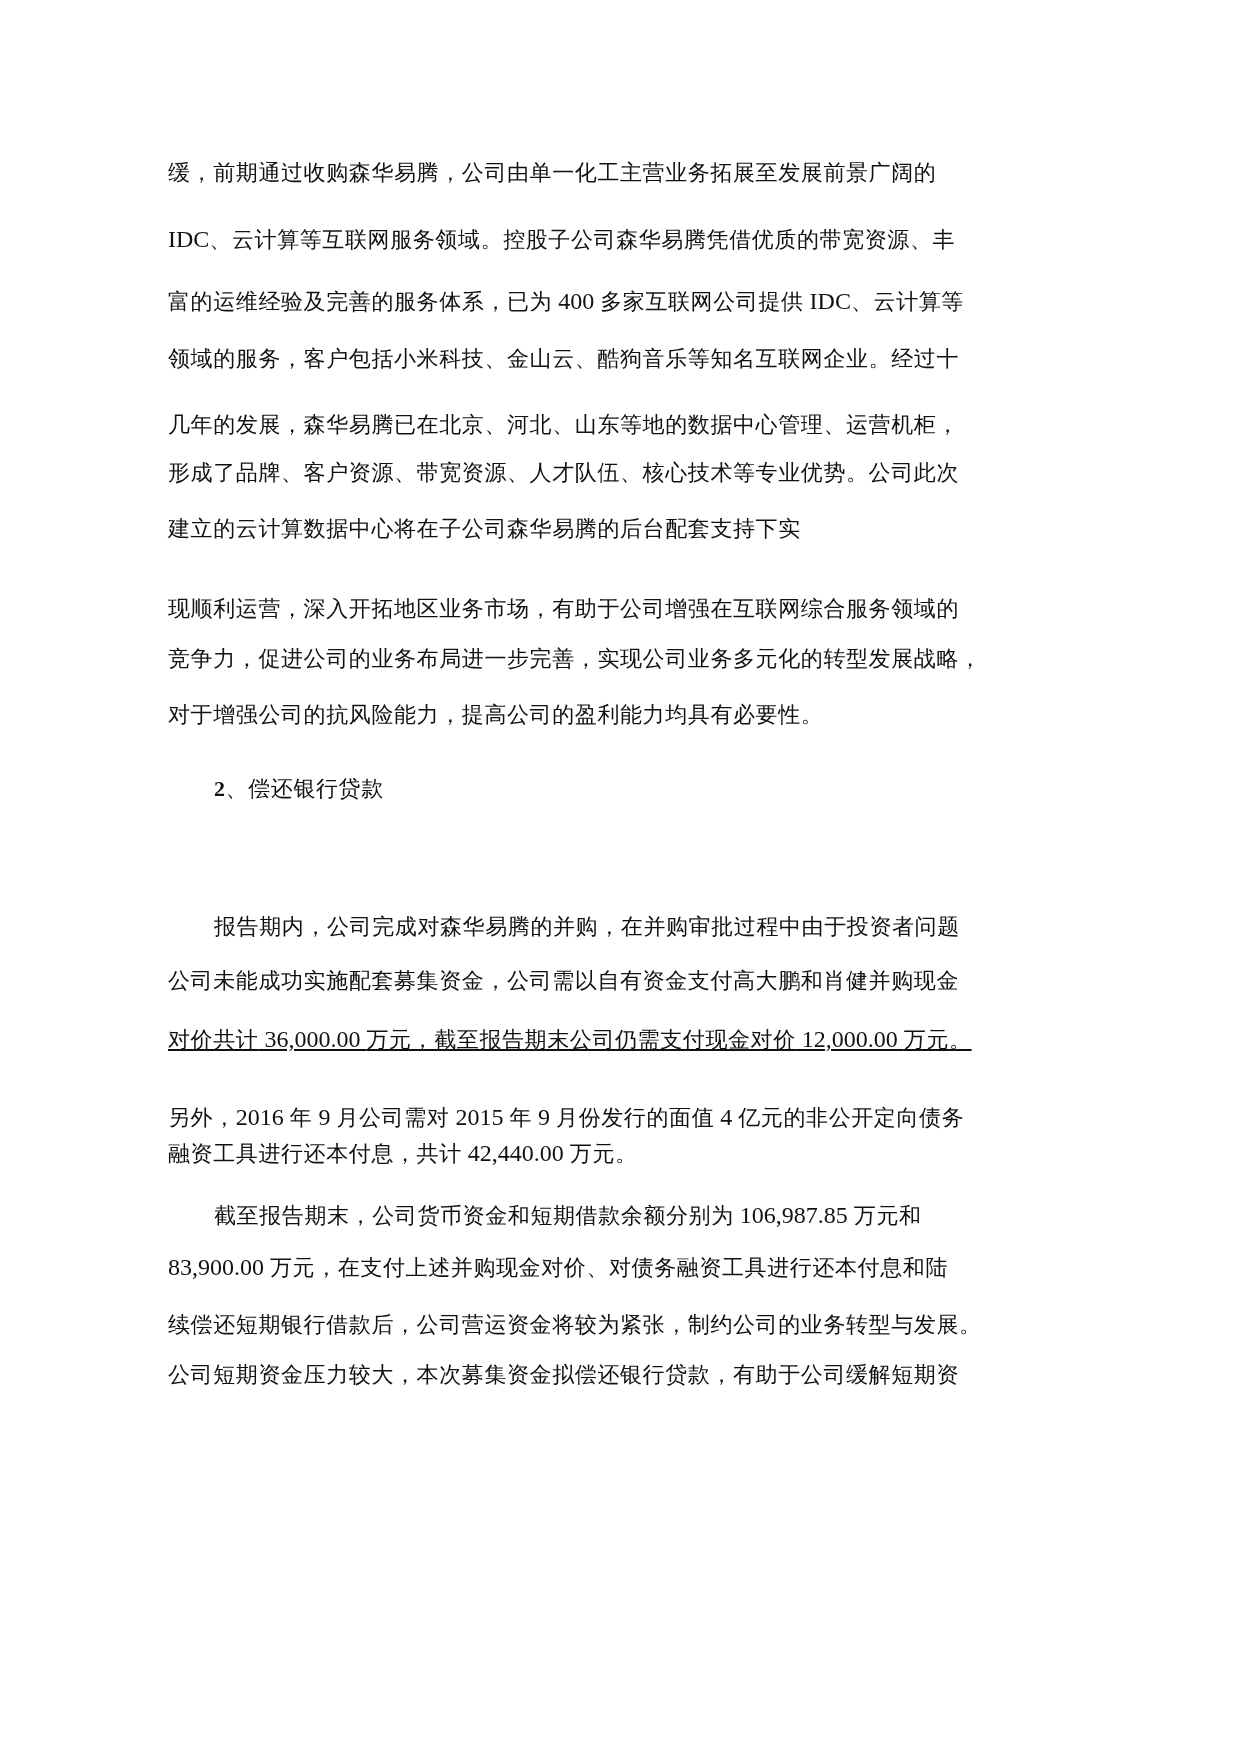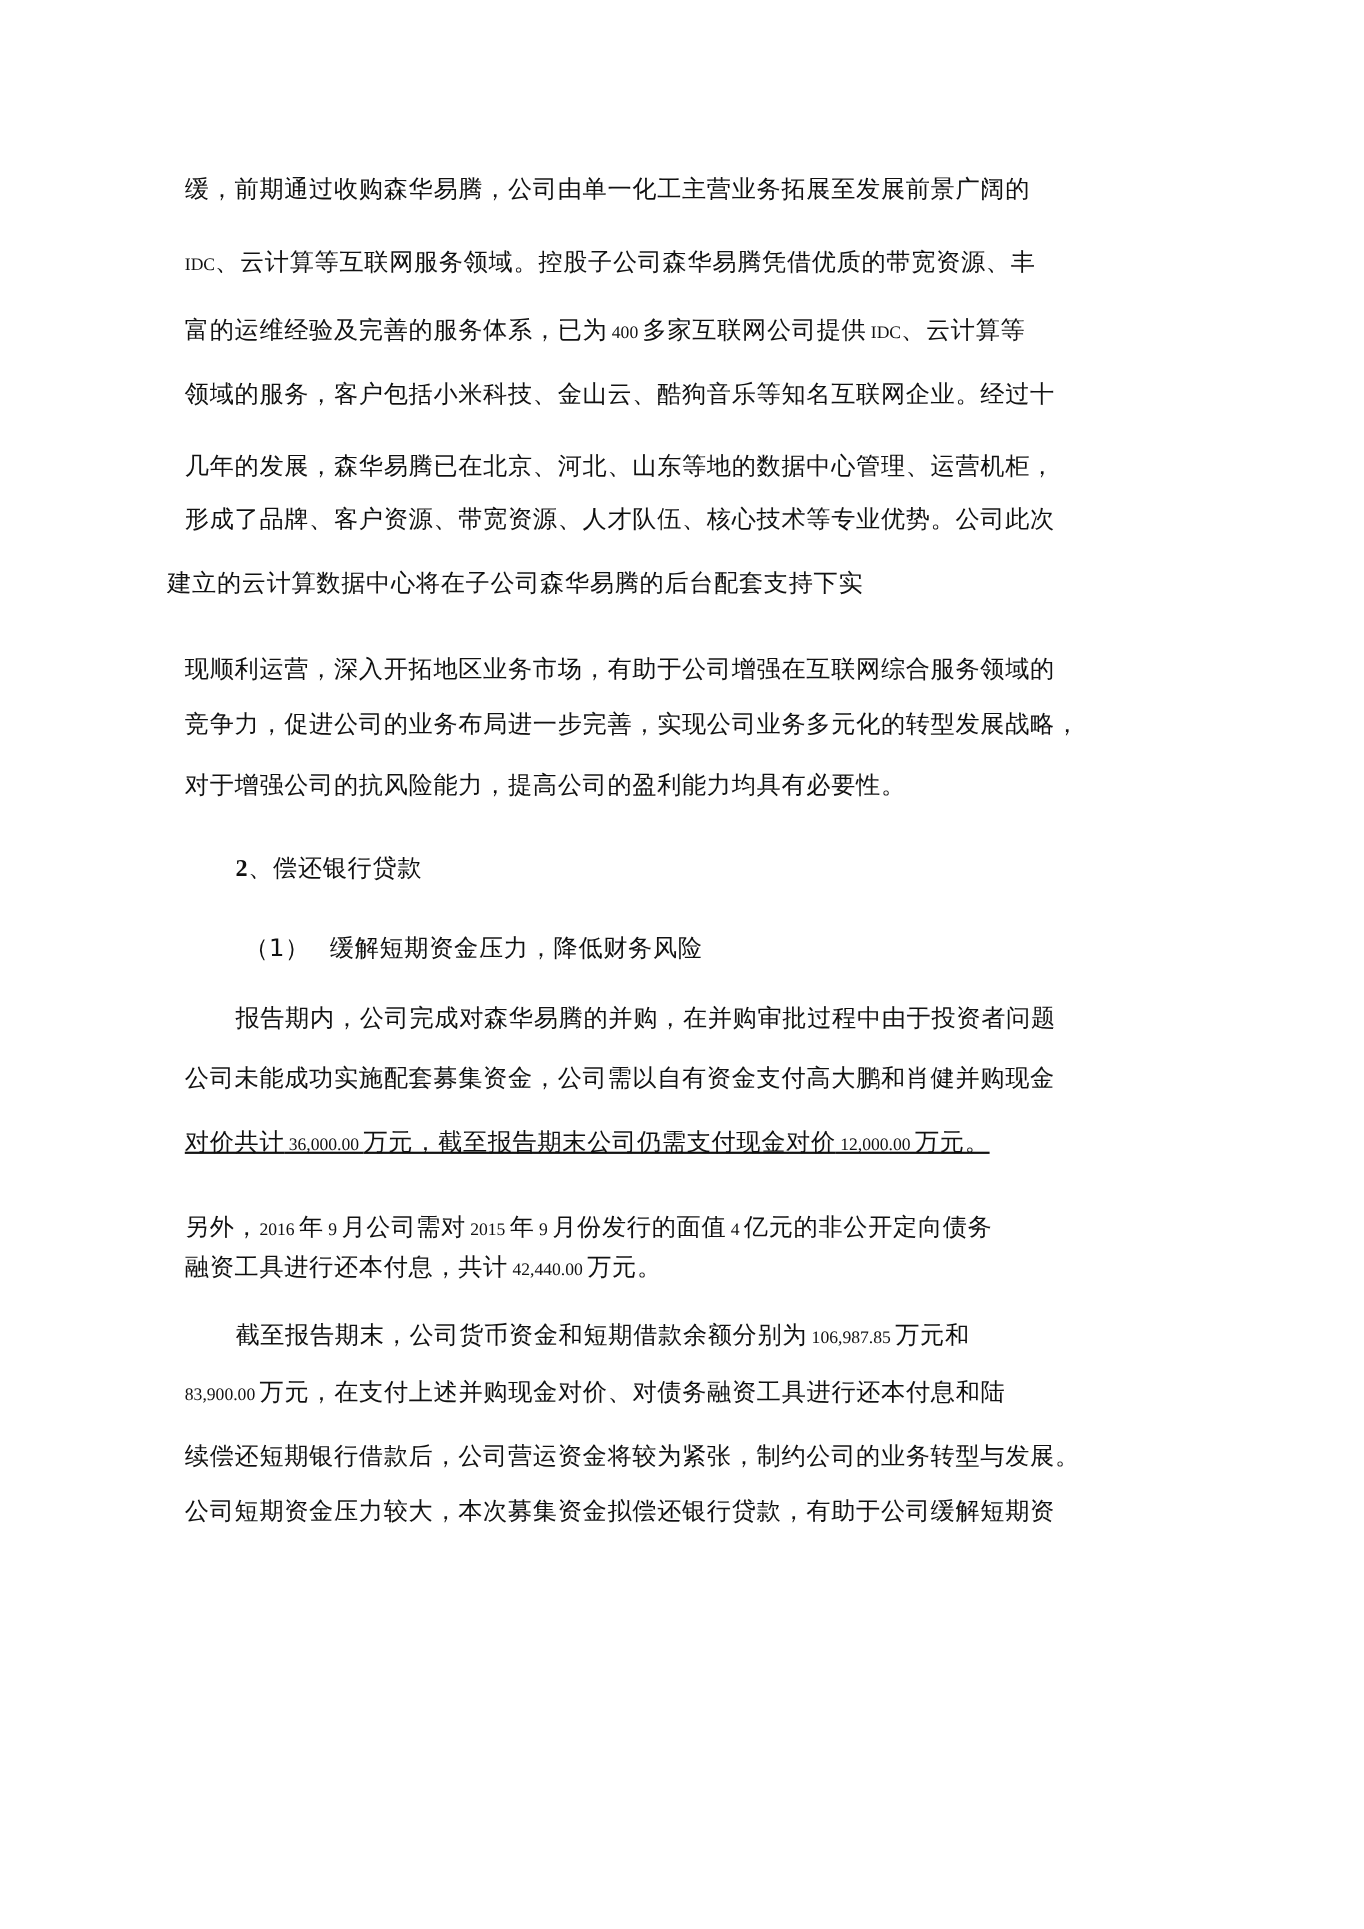--- a/index.html
+++ b/index.html
@@ -1,45 +1,42 @@
 <!DOCTYPE html>
 <html><head>
 <meta charset="utf-8">
 <style>
   html, body { margin: 0; padding: 0; background: #ffffff; }
   body { width: 1240px; height: 1754px; position: relative; overflow: hidden;
          font-family: "DejaVu Sans", "Liberation Sans", sans-serif; color: #111111; }
   .page { position: absolute; left: 0; top: 0; width: 1092px; height: 1754px; }
   .line { position: absolute; left: 168px; font-size: 22px; line-height: 30px;
           white-space: nowrap; letter-spacing: 0.6px; }
-  .line .num { font-family: "Liberation Serif", "DejaVu Serif", serif; font-size: 16px; letter-spacing: 0; }
+  .line .num { font-family: "Liberation Serif", "DejaVu Serif", serif; font-size: 24px; letter-spacing: 0; }
   .heading { font-weight: normal; }
   .bold-num { font-family: "Liberation Serif", serif; font-weight: bold; }
 </style>
 </head>
 <body>
 
 <div class="page">
   <div id="body-lines">
       <div class="line" style="top: 158px; left: 168px;"><span>缓，前期通过收购森华易腾，公司由单一化工主营业务拓展至发展前景广阔的</span></div>
       <div class="line" style="top: 224px; left: 168px;"><span class="num">IDC</span><span>、云计算等互联网服务领域。控股子公司森华易腾凭借优质的带宽资源、丰</span></div>
       <div class="line" style="top: 286px; left: 168px;"><span>富的运维经验及完善的服务体系，已为</span><span class="num"> 400 </span><span>多家互联网公司提供</span><span class="num"> IDC</span><span>、云计算等</span></div>
       <div class="line" style="top: 344px; left: 168px; text-align: center;"><span>领域的服务，客户包括小米科技、金山云、酷狗音乐等知名互联网企业。经过十</span></div>
       <div class="line" style="top: 410px; left: 168px; text-align: right;"><span>几年的发展，森华易腾已在北京、河北、山东等地的数据中心管理、运营机柜，</span></div>
       <div class="line" style="top: 458px; left: 168px;"><span>形成了品牌、客户资源、带宽资源、人才队伍、核心技术等专业优势。公司此次</span></div>
-      <div class="line" style="top: 516px; left: 152px;"><span>建立的云计算数据中心将在子公司森华易腾的后台配套支持下实</span></div>
+      <div class="line" style="top: 516px; left: 168px; font-family: Liberation Mono, monospace;"><span>建立的云计算数据中心将在子公司森华易腾的后台配套支持下实</span></div>
       <div class="line" style="top: 594px; left: 168px;"><span>现顺利运营，深入开拓地区业务市场，有助于公司增强在互联网综合服务领域的</span></div>
       <div class="line" style="top: 644px; left: 168px;"><span>竞争力，促进公司的业务布局进一步完善，实现公司业务多元化的转型发展战略，</span></div>
       <div class="line" style="top: 700px; left: 168px;"><span>对于增强公司的抗风险能力，提高公司的盈利能力均具有必要性。</span></div>
     </div>
   <div class="line heading" id="sec-heading" style="top: 774px; left: 214px;">
     <span class="bold-num">2</span><span id="sec-title">、偿还银行贷款</span>
-  </div>
-  <div class="line heading" id="subsec-heading" style="top: 848px; left: 222px;">
-    <span>（1）</span><span style="display:inline-block;width:18px"></span><span>缓解短期资金压力，降低财务风险</span>
   </div>
   <div id="body-lines-2">
       <div class="line" style="top: 912px; left: 214px;"><span>报告期内，公司完成对森华易腾的并购，在并购审批过程中由于投资者问题</span></div>
       <div class="line" style="top: 966px; left: 168px;"><span>公司未能成功实施配套募集资金，公司需以自有资金支付高大鹏和肖健并购现金</span></div>
       <div class="line" style="top: 1024px; left: 168px; text-decoration: underline;"><span>对价共计</span><span class="num"> 36,000.00 </span><span>万元，截至报告期末公司仍需支付现金对价</span><span class="num"> 12,000.00 </span><span>万元。</span></div>
       <div class="line" style="top: 1074px; left: 168px; margin-top: 28px;"><span>另外，</span><span class="num">2016 </span><span>年</span><span class="num"> 9 </span><span>月公司需对</span><span class="num"> 2015 </span><span>年</span><span class="num"> 9 </span><span>月份发行的面值</span><span class="num"> 4 </span><span>亿元的非公开定向债务</span></div>
       <div class="line" style="top: 1138px; left: 168px;"><span>融资工具进行还本付息，共计</span><span class="num"> 42,440.00 </span><span>万元。</span></div>
       <div class="line" style="top: 1200px; left: 214px;"><span>截至报告期末，公司货币资金和短期借款余额分别为</span><span class="num">  106,987.85 </span><span>万元和</span></div>
       <div class="line" style="top: 1252px; left: 168px;"><span class="num">83,900.00 </span><span>万元，在支付上述并购现金对价、对债务融资工具进行还本付息和陆</span></div>
       <div class="line" style="top: 1310px; left: 168px;"><span>续偿还短期银行借款后，公司营运资金将较为紧张，制约公司的业务转型与发展。</span></div>

